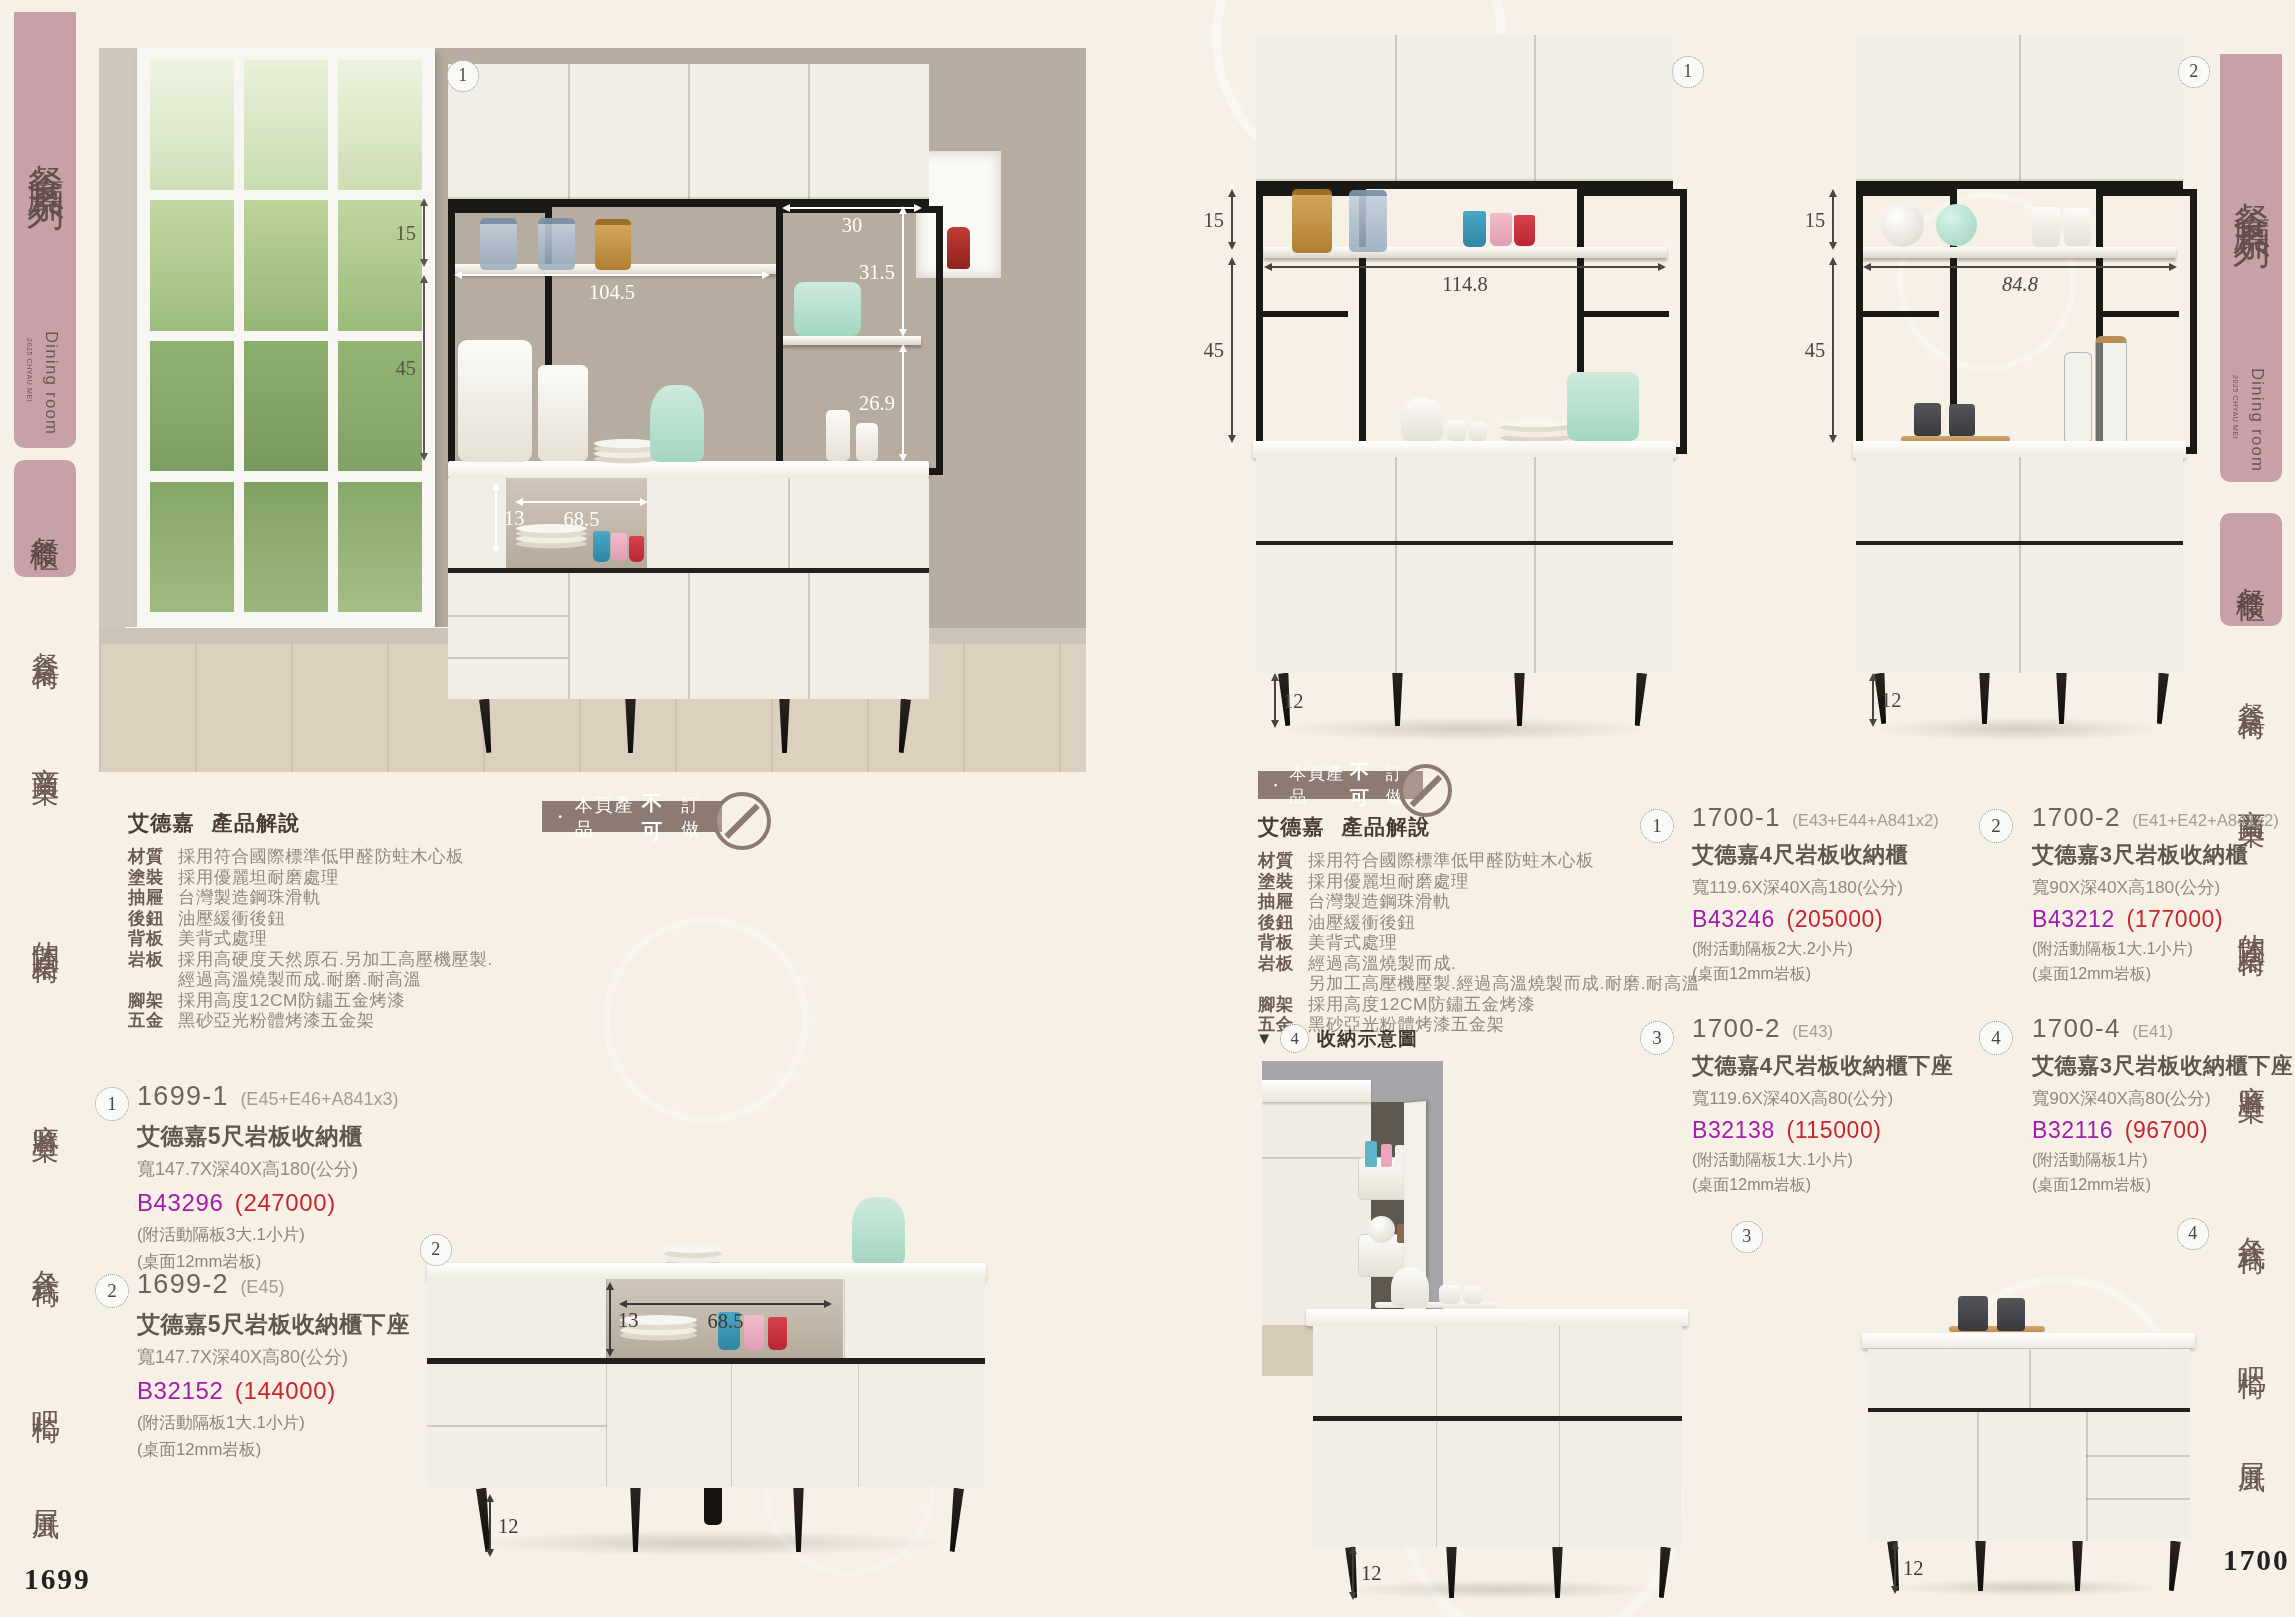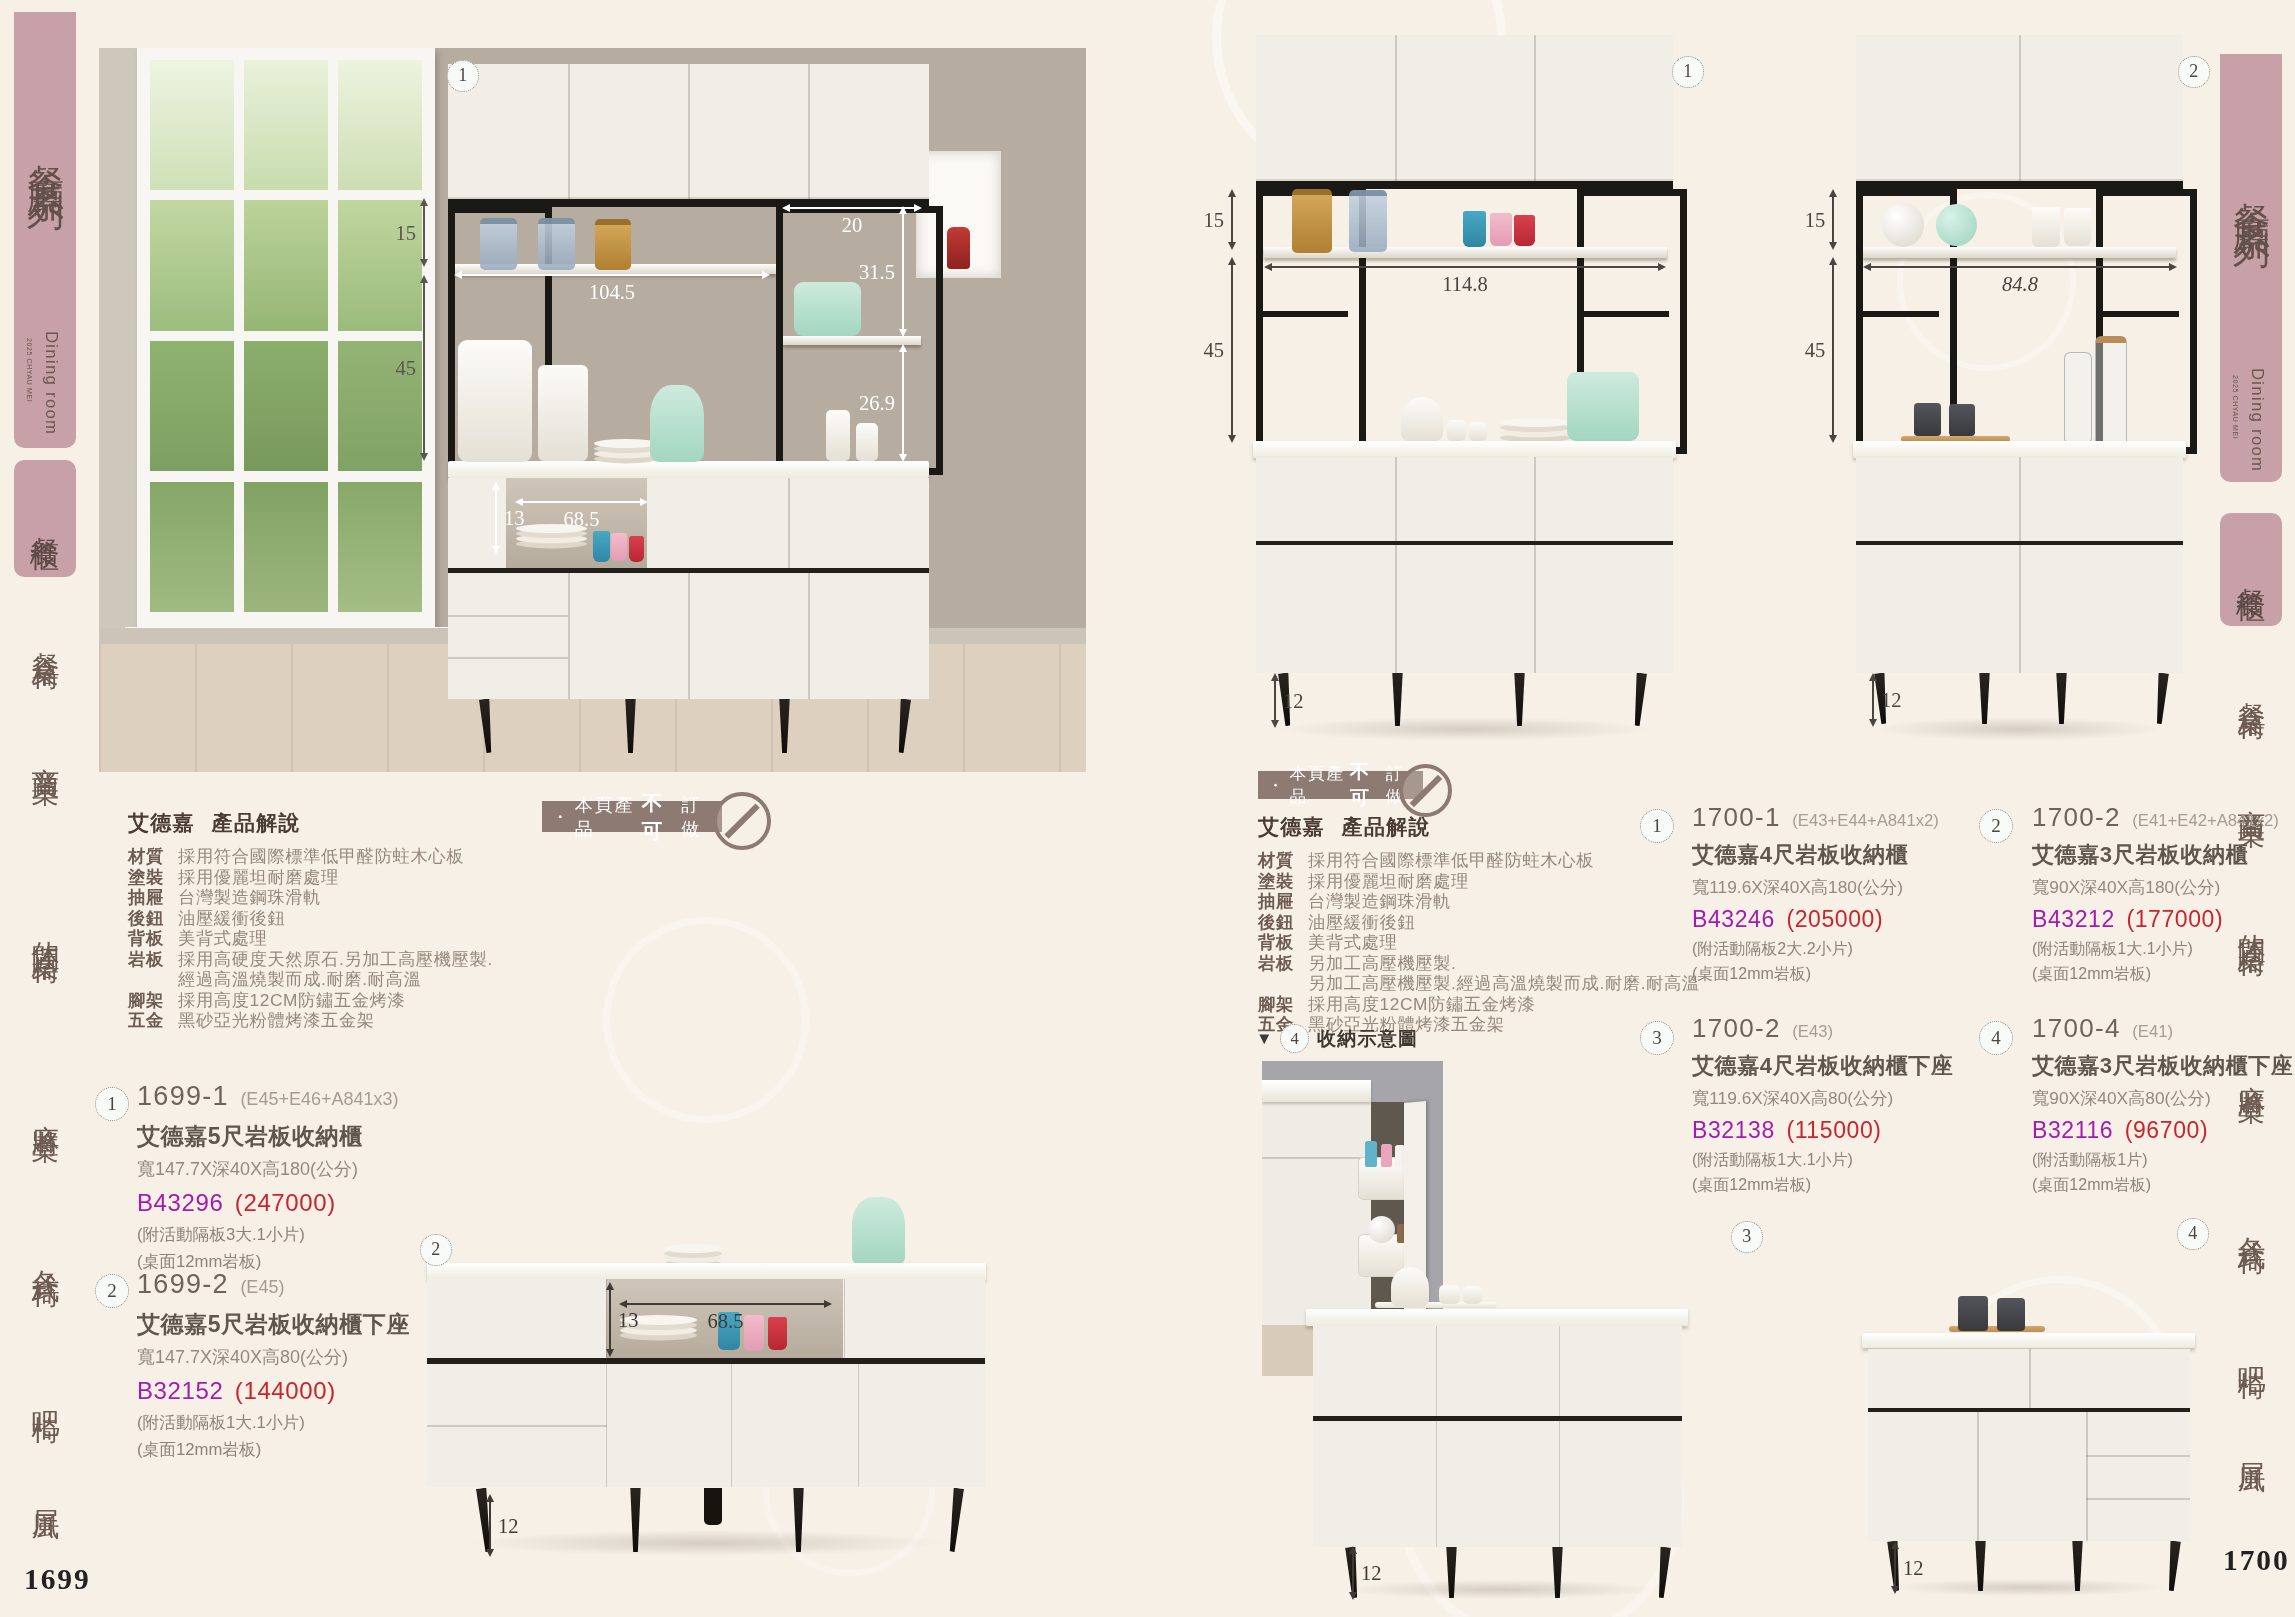--- a/index.html
+++ b/index.html
@@ -250,21 +250,21 @@
     <div class="dim dim-v" style="left:324px;top:154px;height:61px;color:#5b5550;">
         <span class="dlab lab-left">15</span>
       </div>
     <div class="dim dim-v" style="left:324px;top:231px;height:178px;color:#5b5550;">
         <span class="dlab lab-left">45</span>
       </div>
     <div class="dim dim-h" style="left:359px;top:226px;width:308px;color:#ffffff;">
         <span class="dlab lab-below">104.5</span>
       </div>
     <div class="dim dim-h" style="left:687px;top:159px;width:132px;color:#ffffff;">
-        <span class="dlab lab-below">20</span>
+        <span class="dlab lab-below">30</span>
       </div>
     <div class="dim dim-v" style="left:803px;top:162px;height:123px;color:#ffffff;">
         <span class="dlab lab-left">31.5</span>
       </div>
     <div class="dim dim-v" style="left:803px;top:300px;height:110px;color:#ffffff;">
         <span class="dlab lab-left">26.9</span>
       </div>
     <div class="dim dim-v" style="left:396px;top:438px;height:64px;color:#ffffff;">
         <span class="dlab lab-right">13</span>
       </div>
@@ -517,21 +517,21 @@
     <div class="srow">
         <span class="skey">後鈕</span>
         <span class="sval">油壓緩衝後鈕</span>
       </div>
     <div class="srow">
         <span class="skey">背板</span>
         <span class="sval">美背式處理</span>
       </div>
     <div class="srow">
         <span class="skey">岩板</span>
-        <span class="sval">另加工高壓機壓製.</span>
+        <span class="sval">經過高溫燒製而成.</span>
       </div>
     <div class="srow">
         <span class="skey"></span>
         <span class="sval">另加工高壓機壓製.經過高溫燒製而成.耐磨.耐高溫</span>
       </div>
     <div class="srow">
         <span class="skey">腳架</span>
         <span class="sval">採用高度12CM防鏽五金烤漆</span>
       </div>
     <div class="srow">

